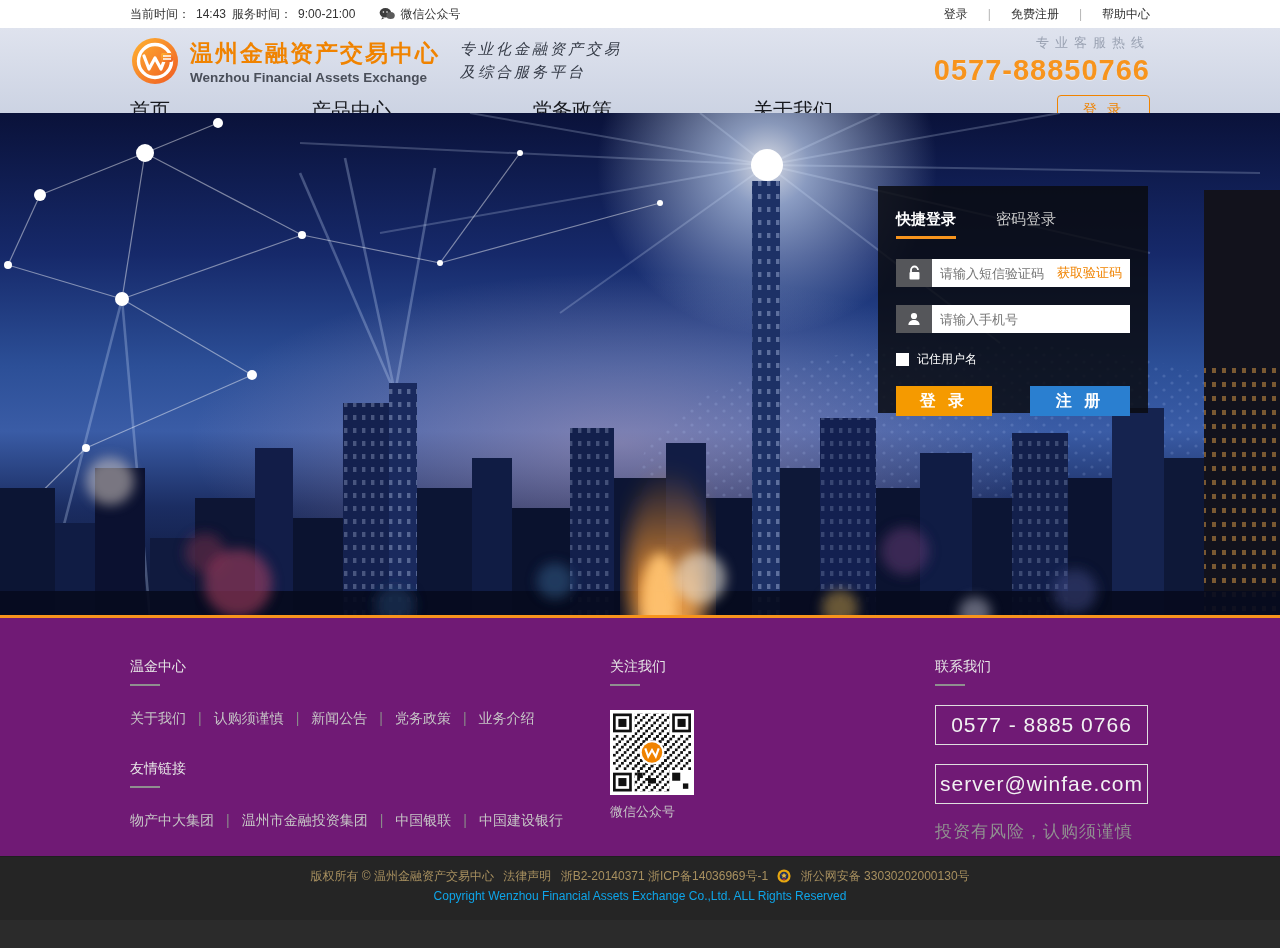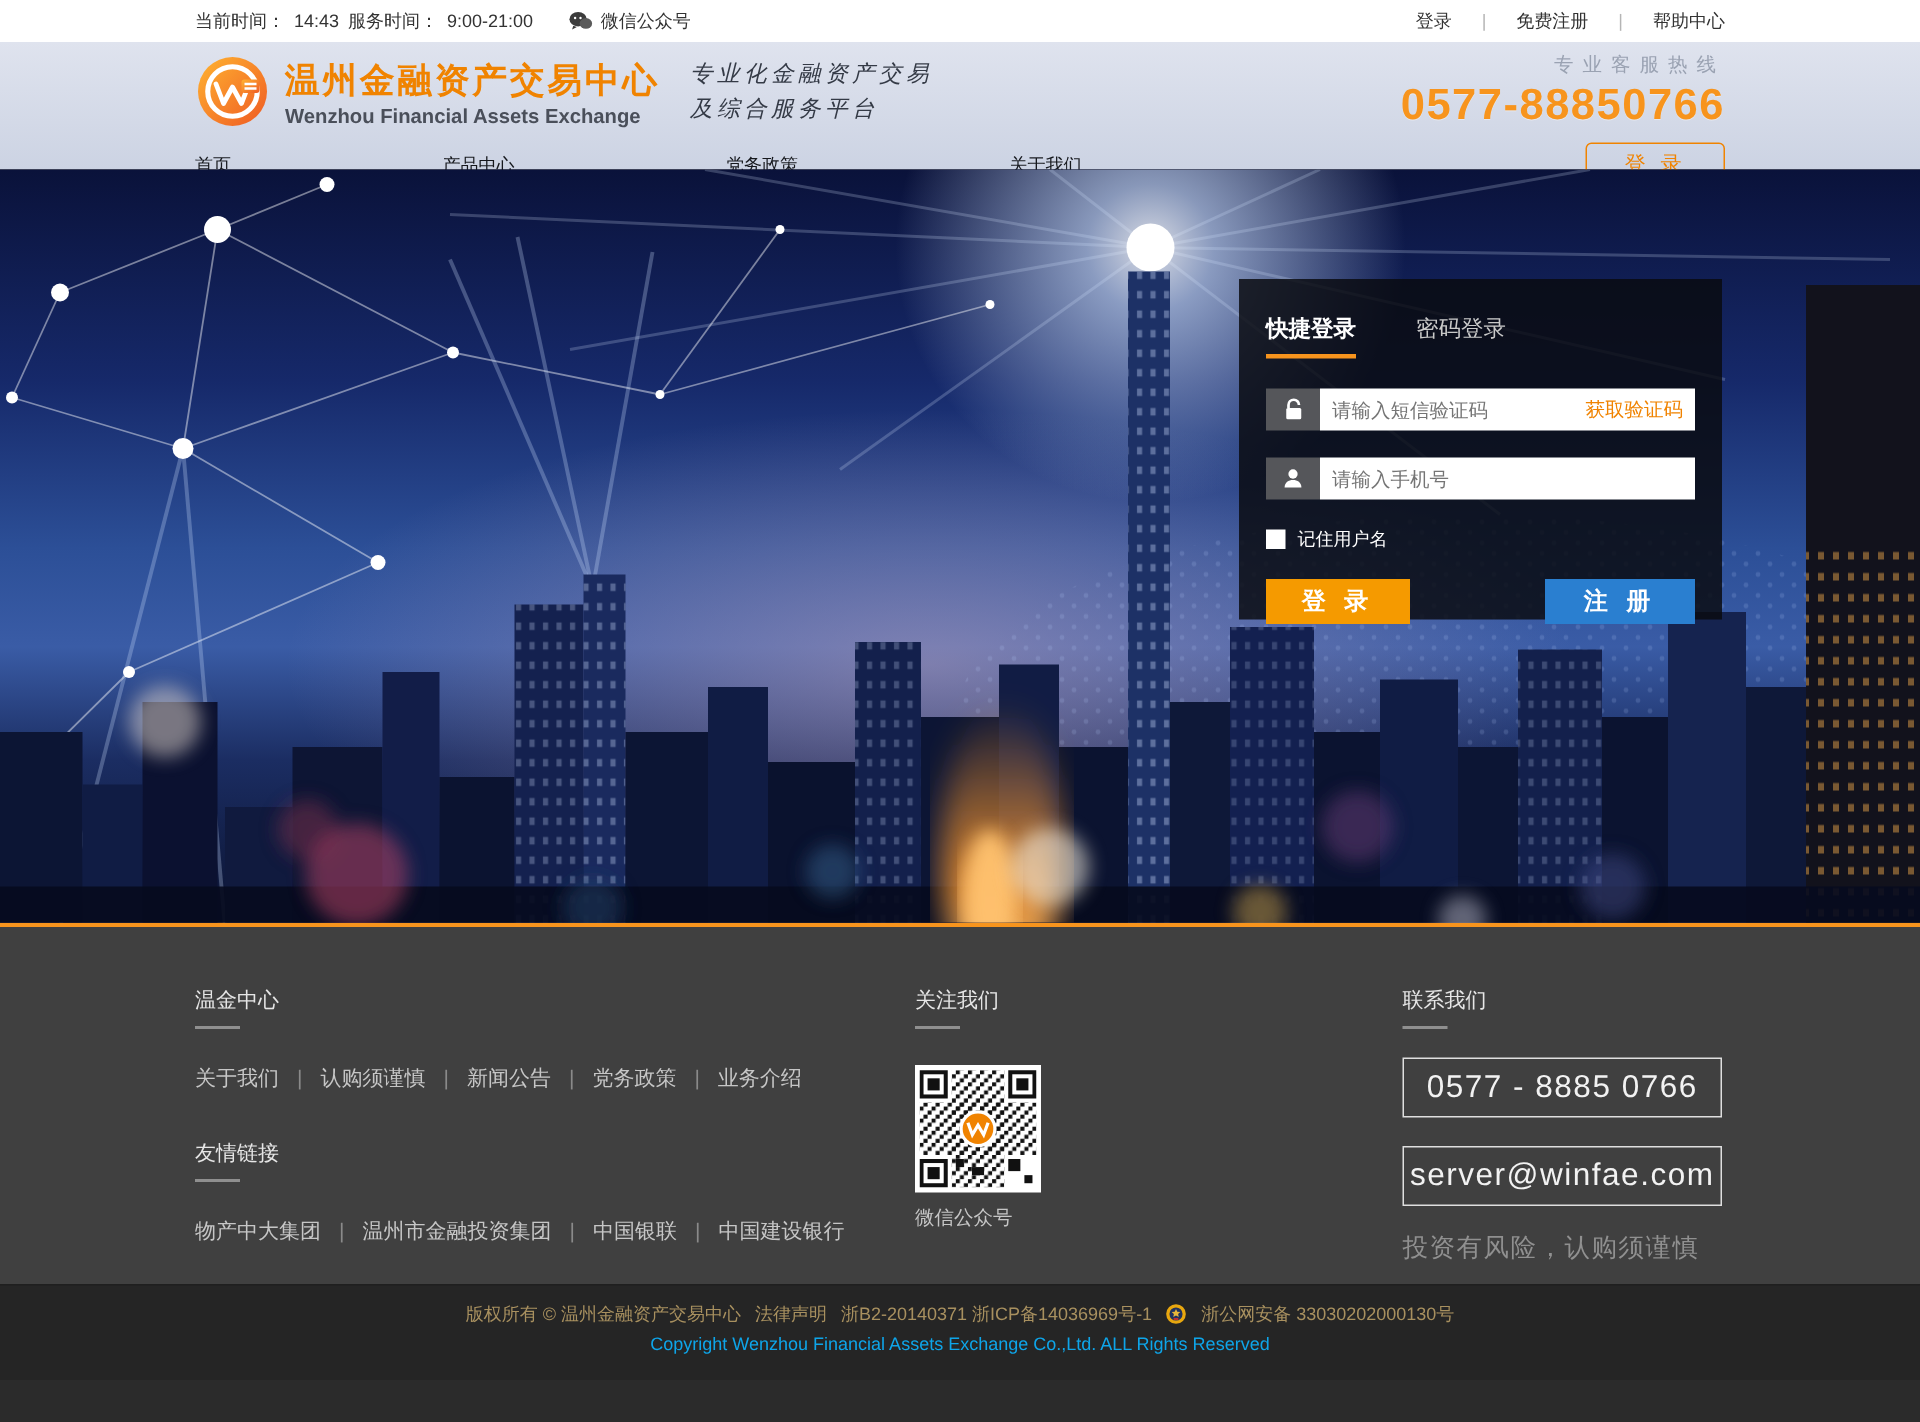--- a/index.html
+++ b/index.html
@@ -27,51 +27,51 @@
   .tagline { margin-left:20px; font-family:"DejaVu Serif",serif; font-style:italic;
              color:#343a46; font-size:15px; line-height:1.55; letter-spacing:3px; }
   .hotline { position:absolute; right:130px; top:6px; text-align:right; }
   .hotline-label { color:#9aa2b2; font-size:13px; letter-spacing:6px; }
   .hotline-number { color:#f7941d; font-size:29px; font-weight:bold; letter-spacing:1px; margin-top:2px;
                     text-shadow:0 1px 0 rgba(255,255,255,.4); }
 
   
   .nav-row { display:flex; align-items:center; height:48px; }
   .nav-items { display:flex; list-style:none; }
-  .nav-items li { margin-right:141px; font-size:12px; color:#16181d; cursor:pointer; white-space:nowrap; }
+  .nav-items li { margin-right:141px; font-size:20px; color:#16181d; cursor:pointer; white-space:nowrap; }
   .nav-login-btn { margin-left:auto; border:1px solid #f08300; color:#f08300; background:transparent;
                    border-radius:4px; padding:5px 25px; font-size:14px; letter-spacing:3px; cursor:pointer; }
 
   
   .hero { position:relative; height:505px; border-bottom:3px solid #f7941d; overflow:hidden; background:#0c1438; }
   .hero-bg { position:absolute; inset:0; width:1280px; height:505px; display:block; }
 
   
-  .login-panel { position:absolute; top:73px; right:132px; width:322px; height:227px;
+  .login-panel { position:absolute; top:73px; right:132px; width:270px; height:227px;
                  background:rgba(10,11,16,.84); padding:24px 18px 0 18px; }
   .lp-tabs { display:flex; gap:40px; margin-bottom:20px; }
   .lp-tab { font-size:15px; color:#c9c9c9; cursor:pointer; padding-bottom:7px; }
   .lp-tab.active { color:#fff; font-weight:bold; border-bottom:3px solid #f7941d; }
   .lp-input-row { display:flex; height:28px; margin-bottom:18px; position:relative; }
   .lp-icon-box { width:36px; background:#55565a; display:flex; align-items:center; justify-content:center; flex:0 0 auto; }
   .lp-input-row input { flex:1; min-width:0; border:none; outline:none; font-size:13px; color:#333;
                         padding:0 8px; font-family:inherit; background:#fff; }
   .lp-input-row input.with-code { padding-right:78px; }
   .get-code { position:absolute; right:8px; top:0; height:28px; line-height:28px;
               color:#f08300; font-size:13px; cursor:pointer; }
   .lp-remember { display:flex; align-items:center; gap:8px; color:#fff; font-size:12px; margin:2px 0 18px; }
   .lp-checkbox { width:13px; height:13px; background:#fff; cursor:pointer; flex:0 0 auto; }
   .lp-buttons { display:flex; justify-content:space-between; }
   .btn-login { width:96px; height:30px; background:#f59a00; border:none; color:#fff;
                font-size:16px; font-weight:bold; letter-spacing:4px; cursor:pointer; }
   .btn-register { width:100px; height:30px; background:#2a7fd0; border:none; color:#fff;
                   font-size:16px; font-weight:bold; letter-spacing:4px; cursor:pointer; }
 
   
-  .footer { position:relative; height:238px; background:#404040; }
+  .footer { position:relative; height:238px; background:#701a75; }
   .f-heading { color:#e6e6e6; font-size:14px; }
   .f-underline { width:30px; height:2px; background:#8f8f8f; margin-top:8px; }
   .f-links { display:flex; margin-top:24px; color:#c6c6c6; font-size:14px; white-space:nowrap; }
   .f-links span.link { cursor:pointer; }
   .f-links span.link:not(:first-child)::before { content:"|"; color:#8a8a8a; margin:0 12px; cursor:default; }
   .f-col1 { position:absolute; left:130px; top:40px; }
   .f-block2 { margin-top:32px; }
   .f-col2 { position:absolute; left:610px; top:40px; }
   .qr-box { width:84px; height:85px; background:#fff; margin-top:24px; padding:3px; }
   .qr-caption { color:#c6c6c6; font-size:13px; margin-top:8px; }

